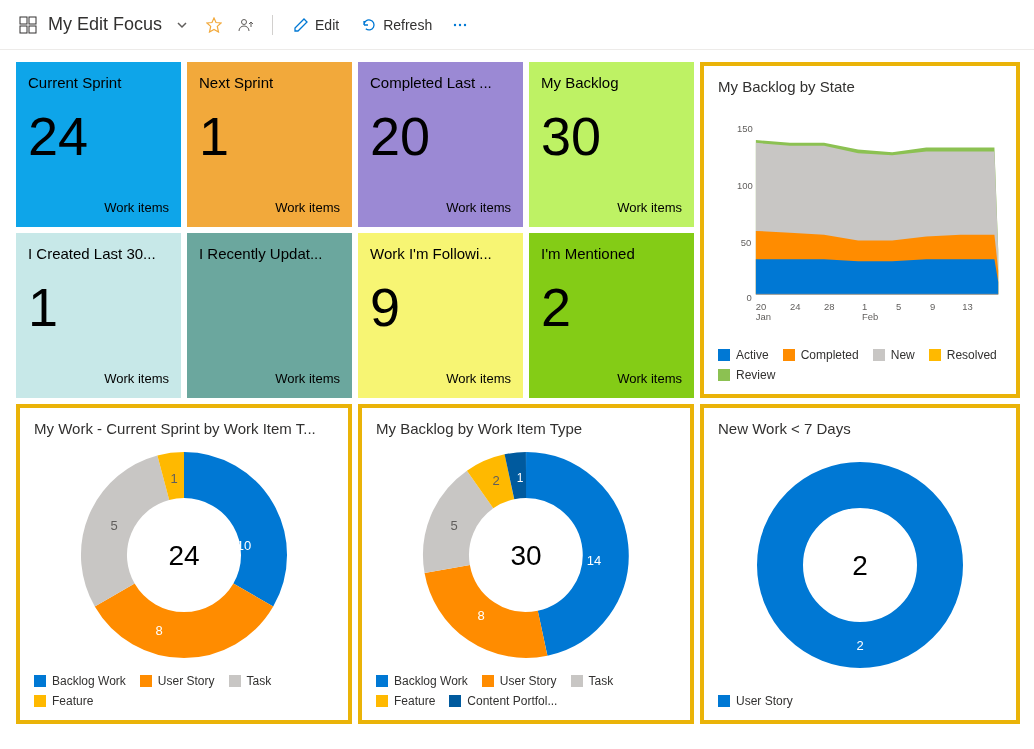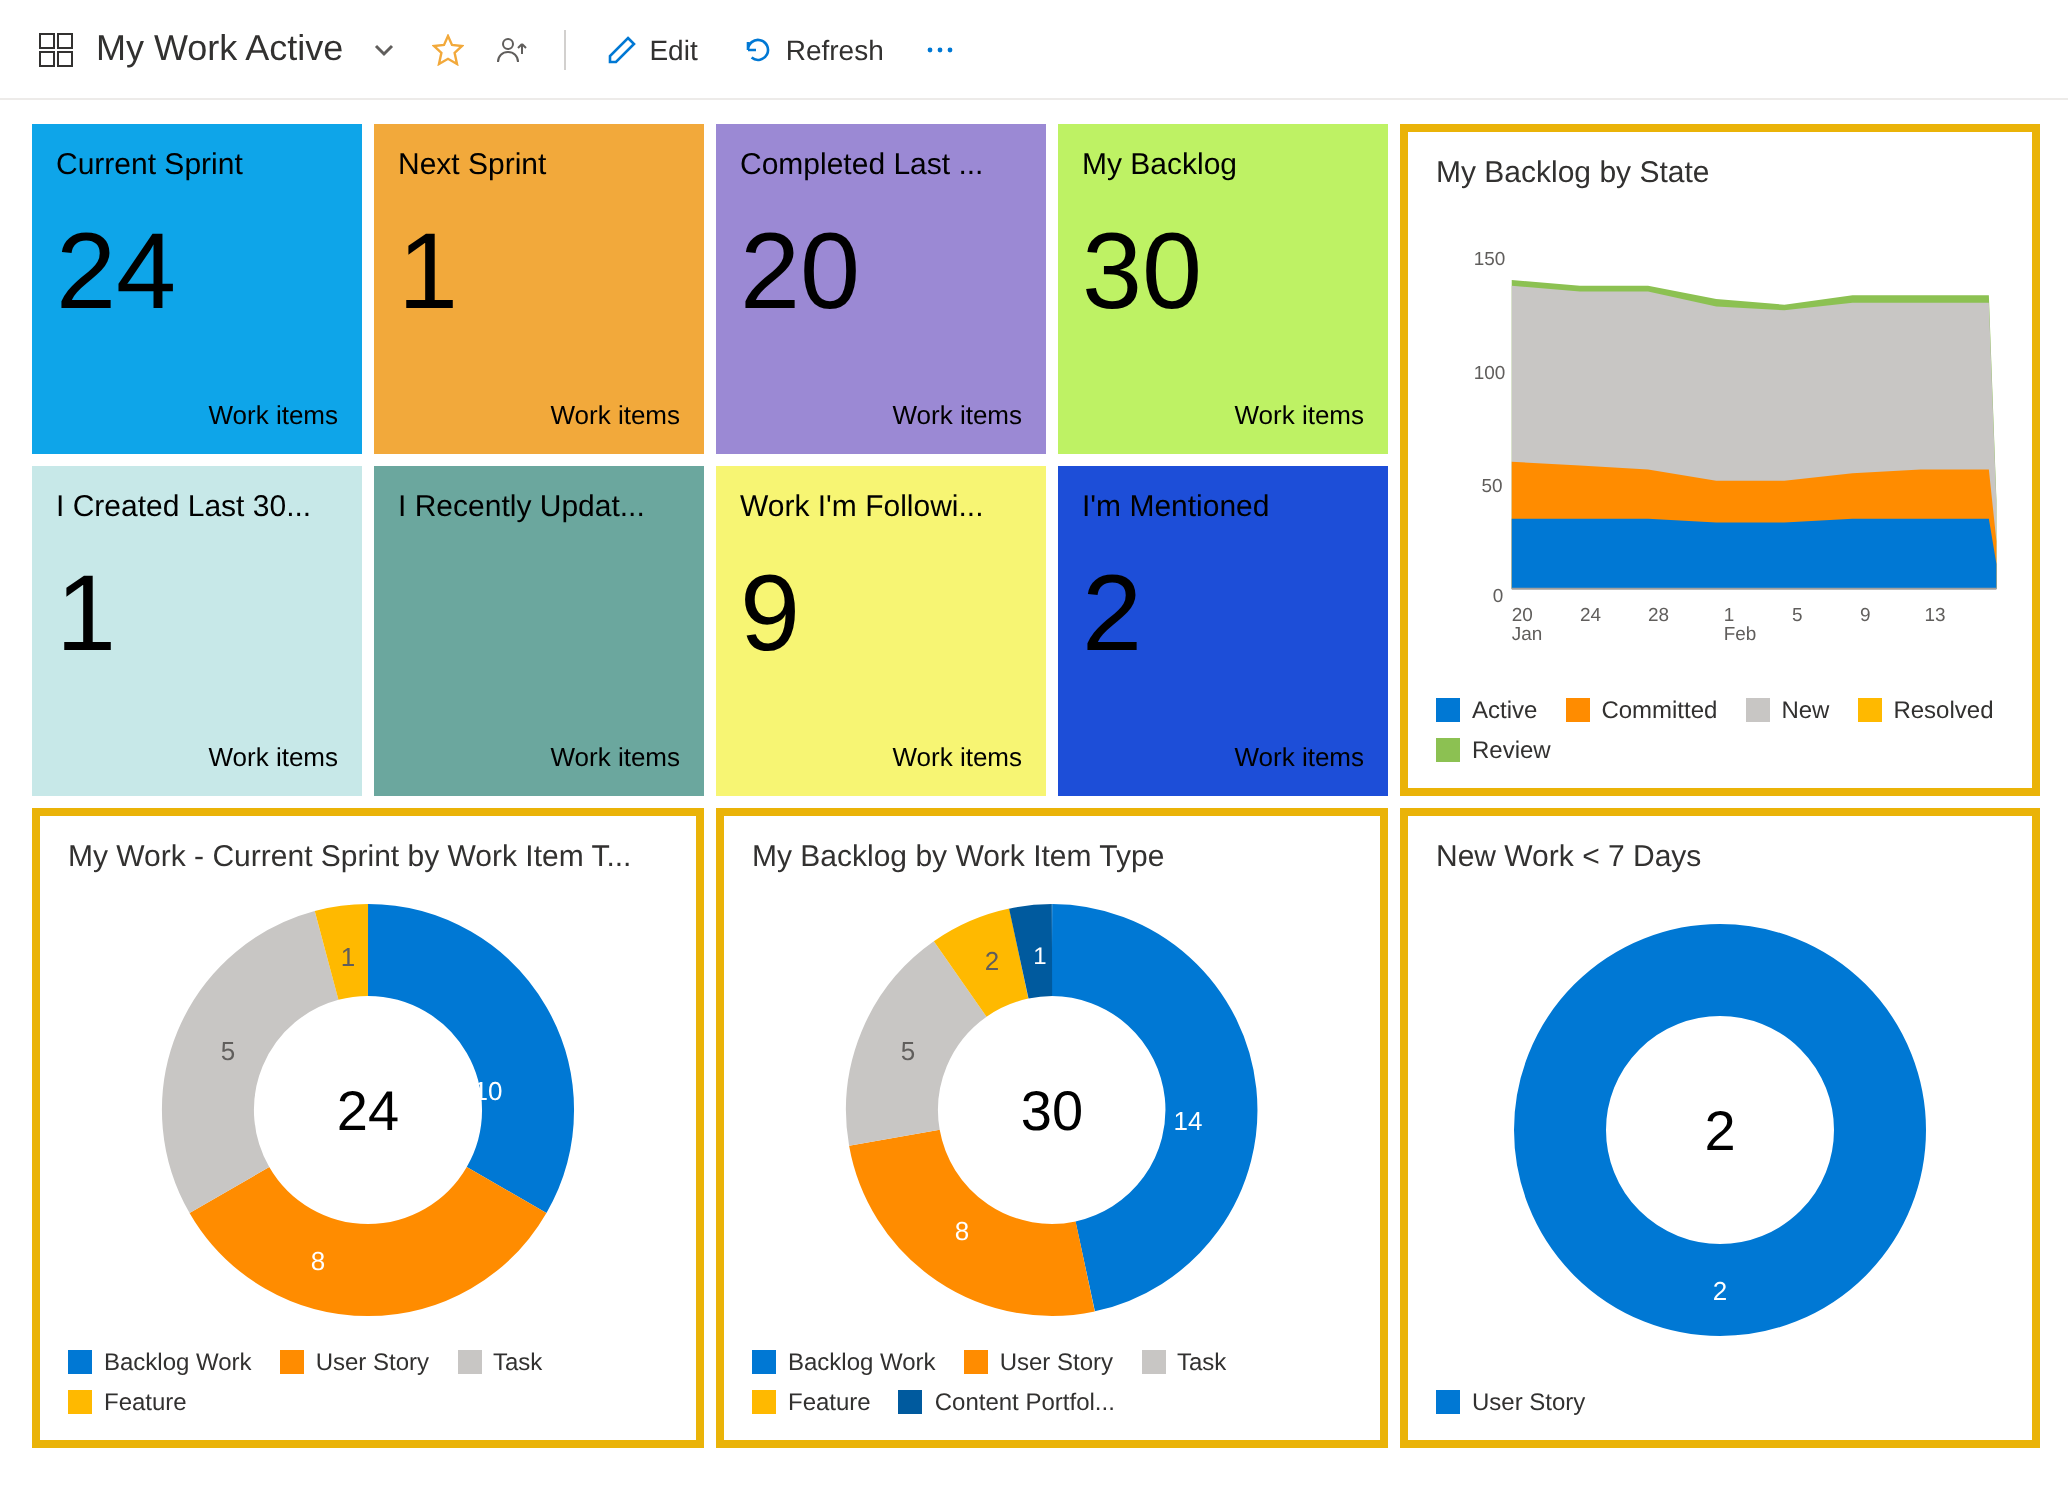--- a/index.html
+++ b/index.html
@@ -63,21 +63,21 @@
 <div class="header">
   <div class="title-group">
     <span class="icon-btn">
       <svg width="18" height="18" viewBox="0 0 18 18">
           <rect x="1" y="1" width="7" height="7" fill="none" stroke="#323130"></rect>
           <rect x="10" y="1" width="7" height="7" fill="none" stroke="#323130"></rect>
           <rect x="1" y="10" width="7" height="7" fill="none" stroke="#323130"></rect>
           <rect x="10" y="10" width="7" height="7" fill="none" stroke="#323130"></rect>
         </svg>
     </span>
-    <h1>My Work Active</h1>
+    <h1>My Edit Focus</h1>
     <span class="icon-btn">
       <svg width="12" height="12" viewBox="0 0 12 12">
           <path d="M2 4l4 4 4-4" fill="none" stroke="#605e5c" stroke-width="1.5"></path>
         </svg>
     </span>
     <span class="icon-btn">
       <svg width="16" height="16" viewBox="0 0 16 16">
           <path d="M8 1l2 4.5 5 .5-3.7 3.4L12.5 15 8 12.4 3.5 15l1.2-5.6L1 6l5-.5z" fill="none" stroke="#f2a93b" stroke-width="1.2"></path>
         </svg>
     </span>
@@ -140,21 +140,21 @@
   </div>
   <div class="tile" style="background:#6ba79e;grid-column:2;grid-row:2">
     <div class="t-title">I Recently Updat...</div>
     <div class="t-sub">Work items</div>
   </div>
   <div class="tile" style="background:#f7f573;grid-column:3;grid-row:2">
     <div class="t-title">Work I'm Followi...</div>
     <div class="t-num">9</div>
     <div class="t-sub">Work items</div>
   </div>
-  <div class="tile" style="background:#1d4ed8;grid-column:4;grid-row:2">
+  <div class="tile" style="background:#84cc16;grid-column:4;grid-row:2">
     <div class="t-title">I'm Mentioned</div>
     <div class="t-num">2</div>
     <div class="t-sub">Work items</div>
   </div>
 
   <div class="widget" style="grid-column:5;grid-row:1 / span 2">
     <div class="w-title">My Backlog by State</div>
     <svg viewBox="0 0 300 210" style="flex:1">
 
       <text class="axis-text" x="20" y="12">150</text>
@@ -187,21 +187,21 @@
           <text x="152" y="210">Feb</text>
       </g>
     </svg>
     <div class="legend">
       <div class="item">
           <span class="swatch" style="background:#0078d4"></span>
           <span>Active</span>
         </div>
       <div class="item">
           <span class="swatch" style="background:#ff8c00"></span>
-          <span>Committed</span>
+          <span>Completed</span>
         </div>
       <div class="item">
           <span class="swatch" style="background:#c8c6c4"></span>
           <span>New</span>
         </div>
       <div class="item">
           <span class="swatch" style="background:#ffb900"></span>
           <span>Resolved</span>
         </div>
       <div class="item">

